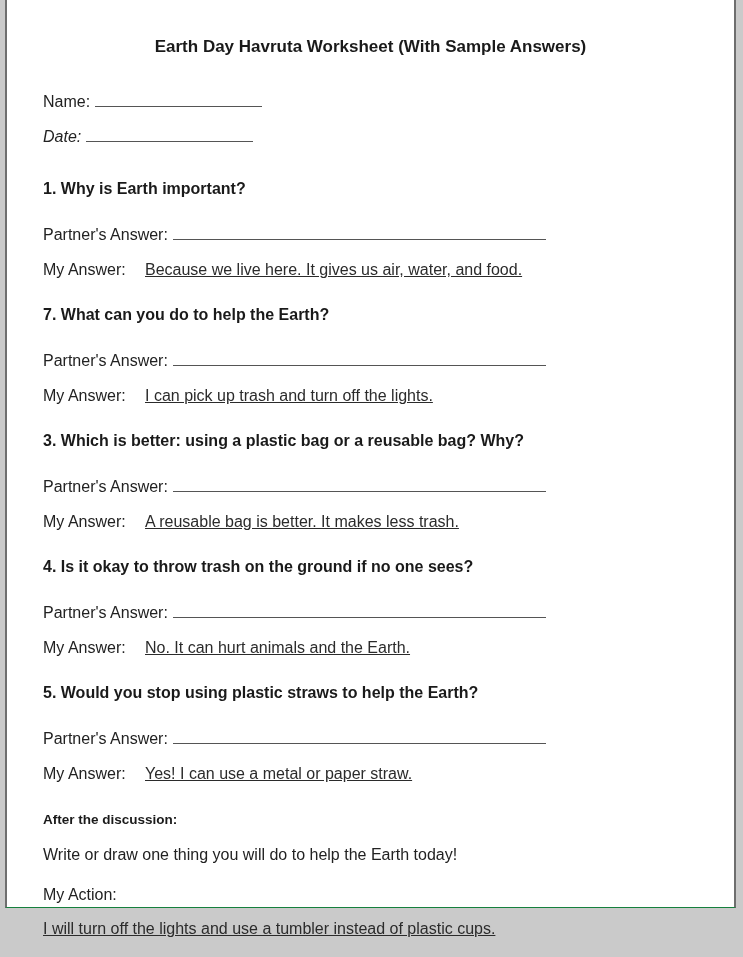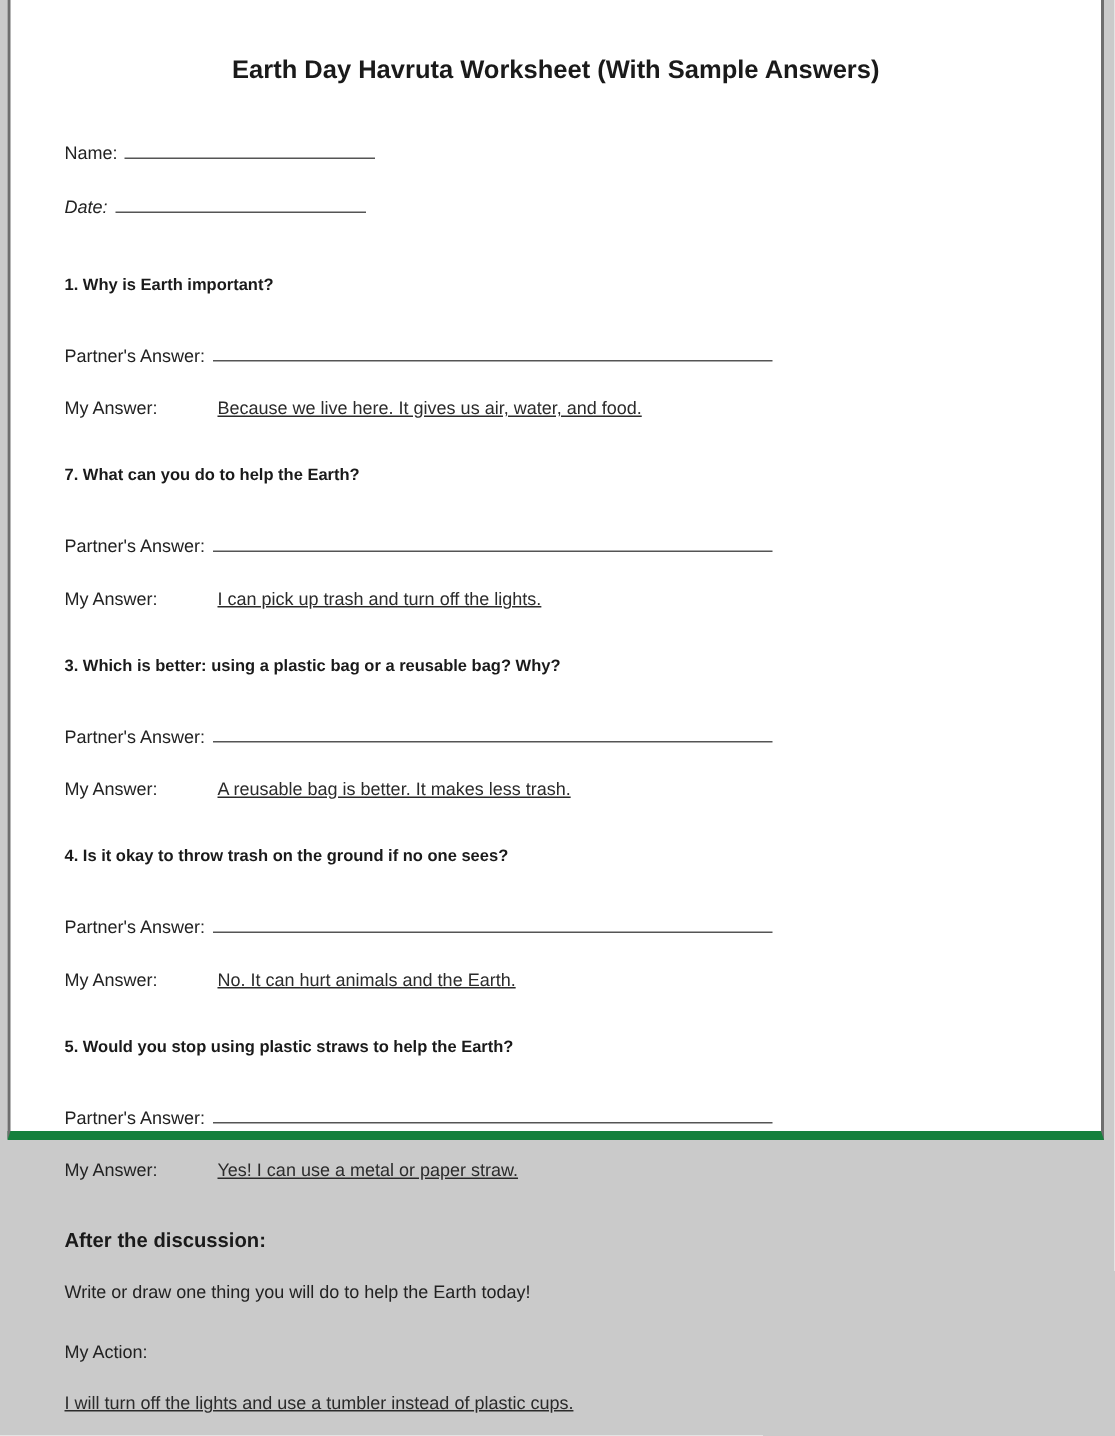--- a/index.html
+++ b/index.html
@@ -7,52 +7,52 @@
     width: 743px; height: 957px;
     background: #cacaca;
     font-family: "Liberation Sans", "DejaVu Sans", sans-serif;
     color: #222222;
     position: relative;
     overflow: hidden;
   }
   .page {
     position: absolute;
     left: 5px; top: 0;
-    width: 731px; height: 760px;
+    width: 731px; height: 908px;
     box-sizing: border-box;
     background: #ffffff;
     border-left: 2px solid #6e6e6e;
     border-right: 2px solid #6e6e6e;
-    border-bottom: 6px solid #15803d;
+    border-bottom: 1px solid #15803d;
     padding: 36px 36px 0 36px;
   }
   .doc-title {
     margin: 0;
     text-align: center;
     font-size: 17px;
     font-weight: bold;
     color: #1a1a1a;
     line-height: 21px;
   }
-  .row { font-size: 12px; line-height: 17px; white-space: nowrap; }
+  .row { font-size: 16px; line-height: 17px; white-space: nowrap; }
   .meta-row.name-row { margin-top: 36px; }
   .meta-row.date-row { margin-top: 18px; font-style: italic; }
   .blank-line {
     display: inline-block;
     border-bottom: 1.5px solid #555555;
     height: 12px;
     margin-left: 5px;
   }
   .meta-line { width: 167px; }
   .partner-line { width: 373px; }
   .question { margin-top: 28px; }
   .question:first-of-type { margin-top: 35px; }
   .q-heading {
     margin: 0;
-    font-size: 11px;
+    font-size: 16px;
     font-weight: bold;
     line-height: 17px;
     color: #1a1a1a;
   }
   .partner-row { margin-top: 29px; }
   .my-row { margin-top: 18px; display: flex; }
   .my-label { flex: 0 0 102px; }
   .answer { color: #2b2b2b; text-decoration: underline; }
   .after-section { margin-top: 29px; }
   .after-heading {

